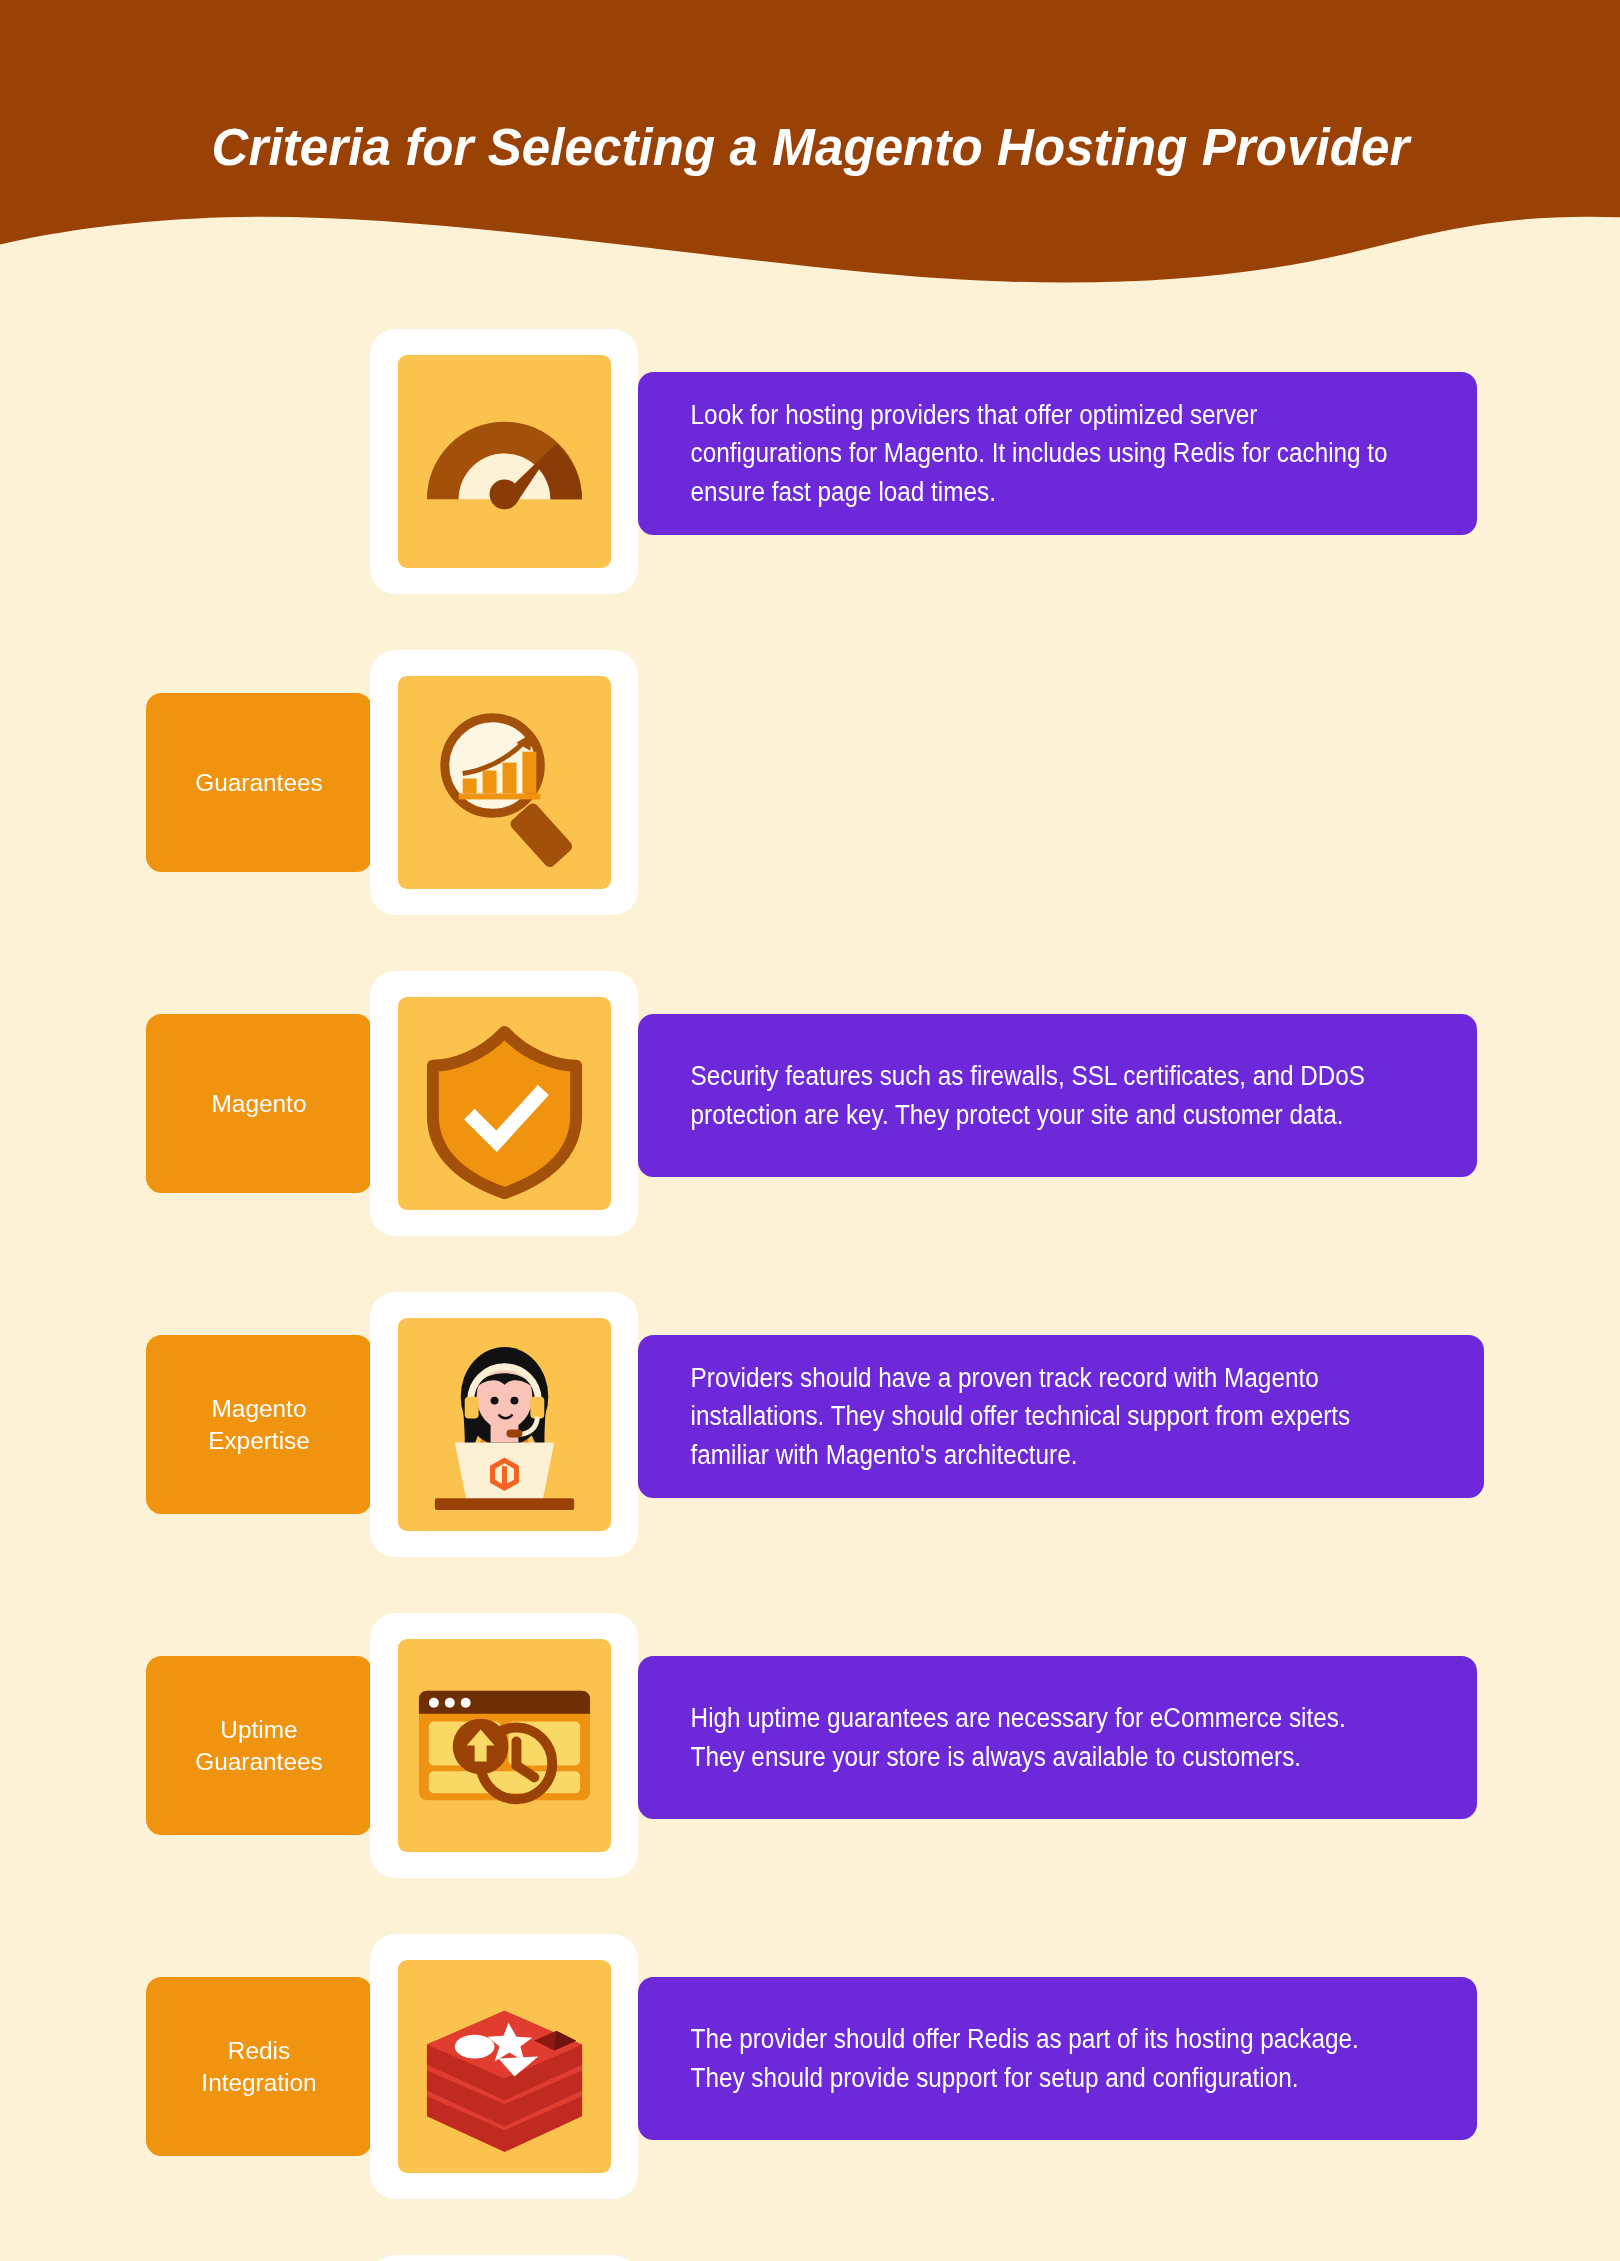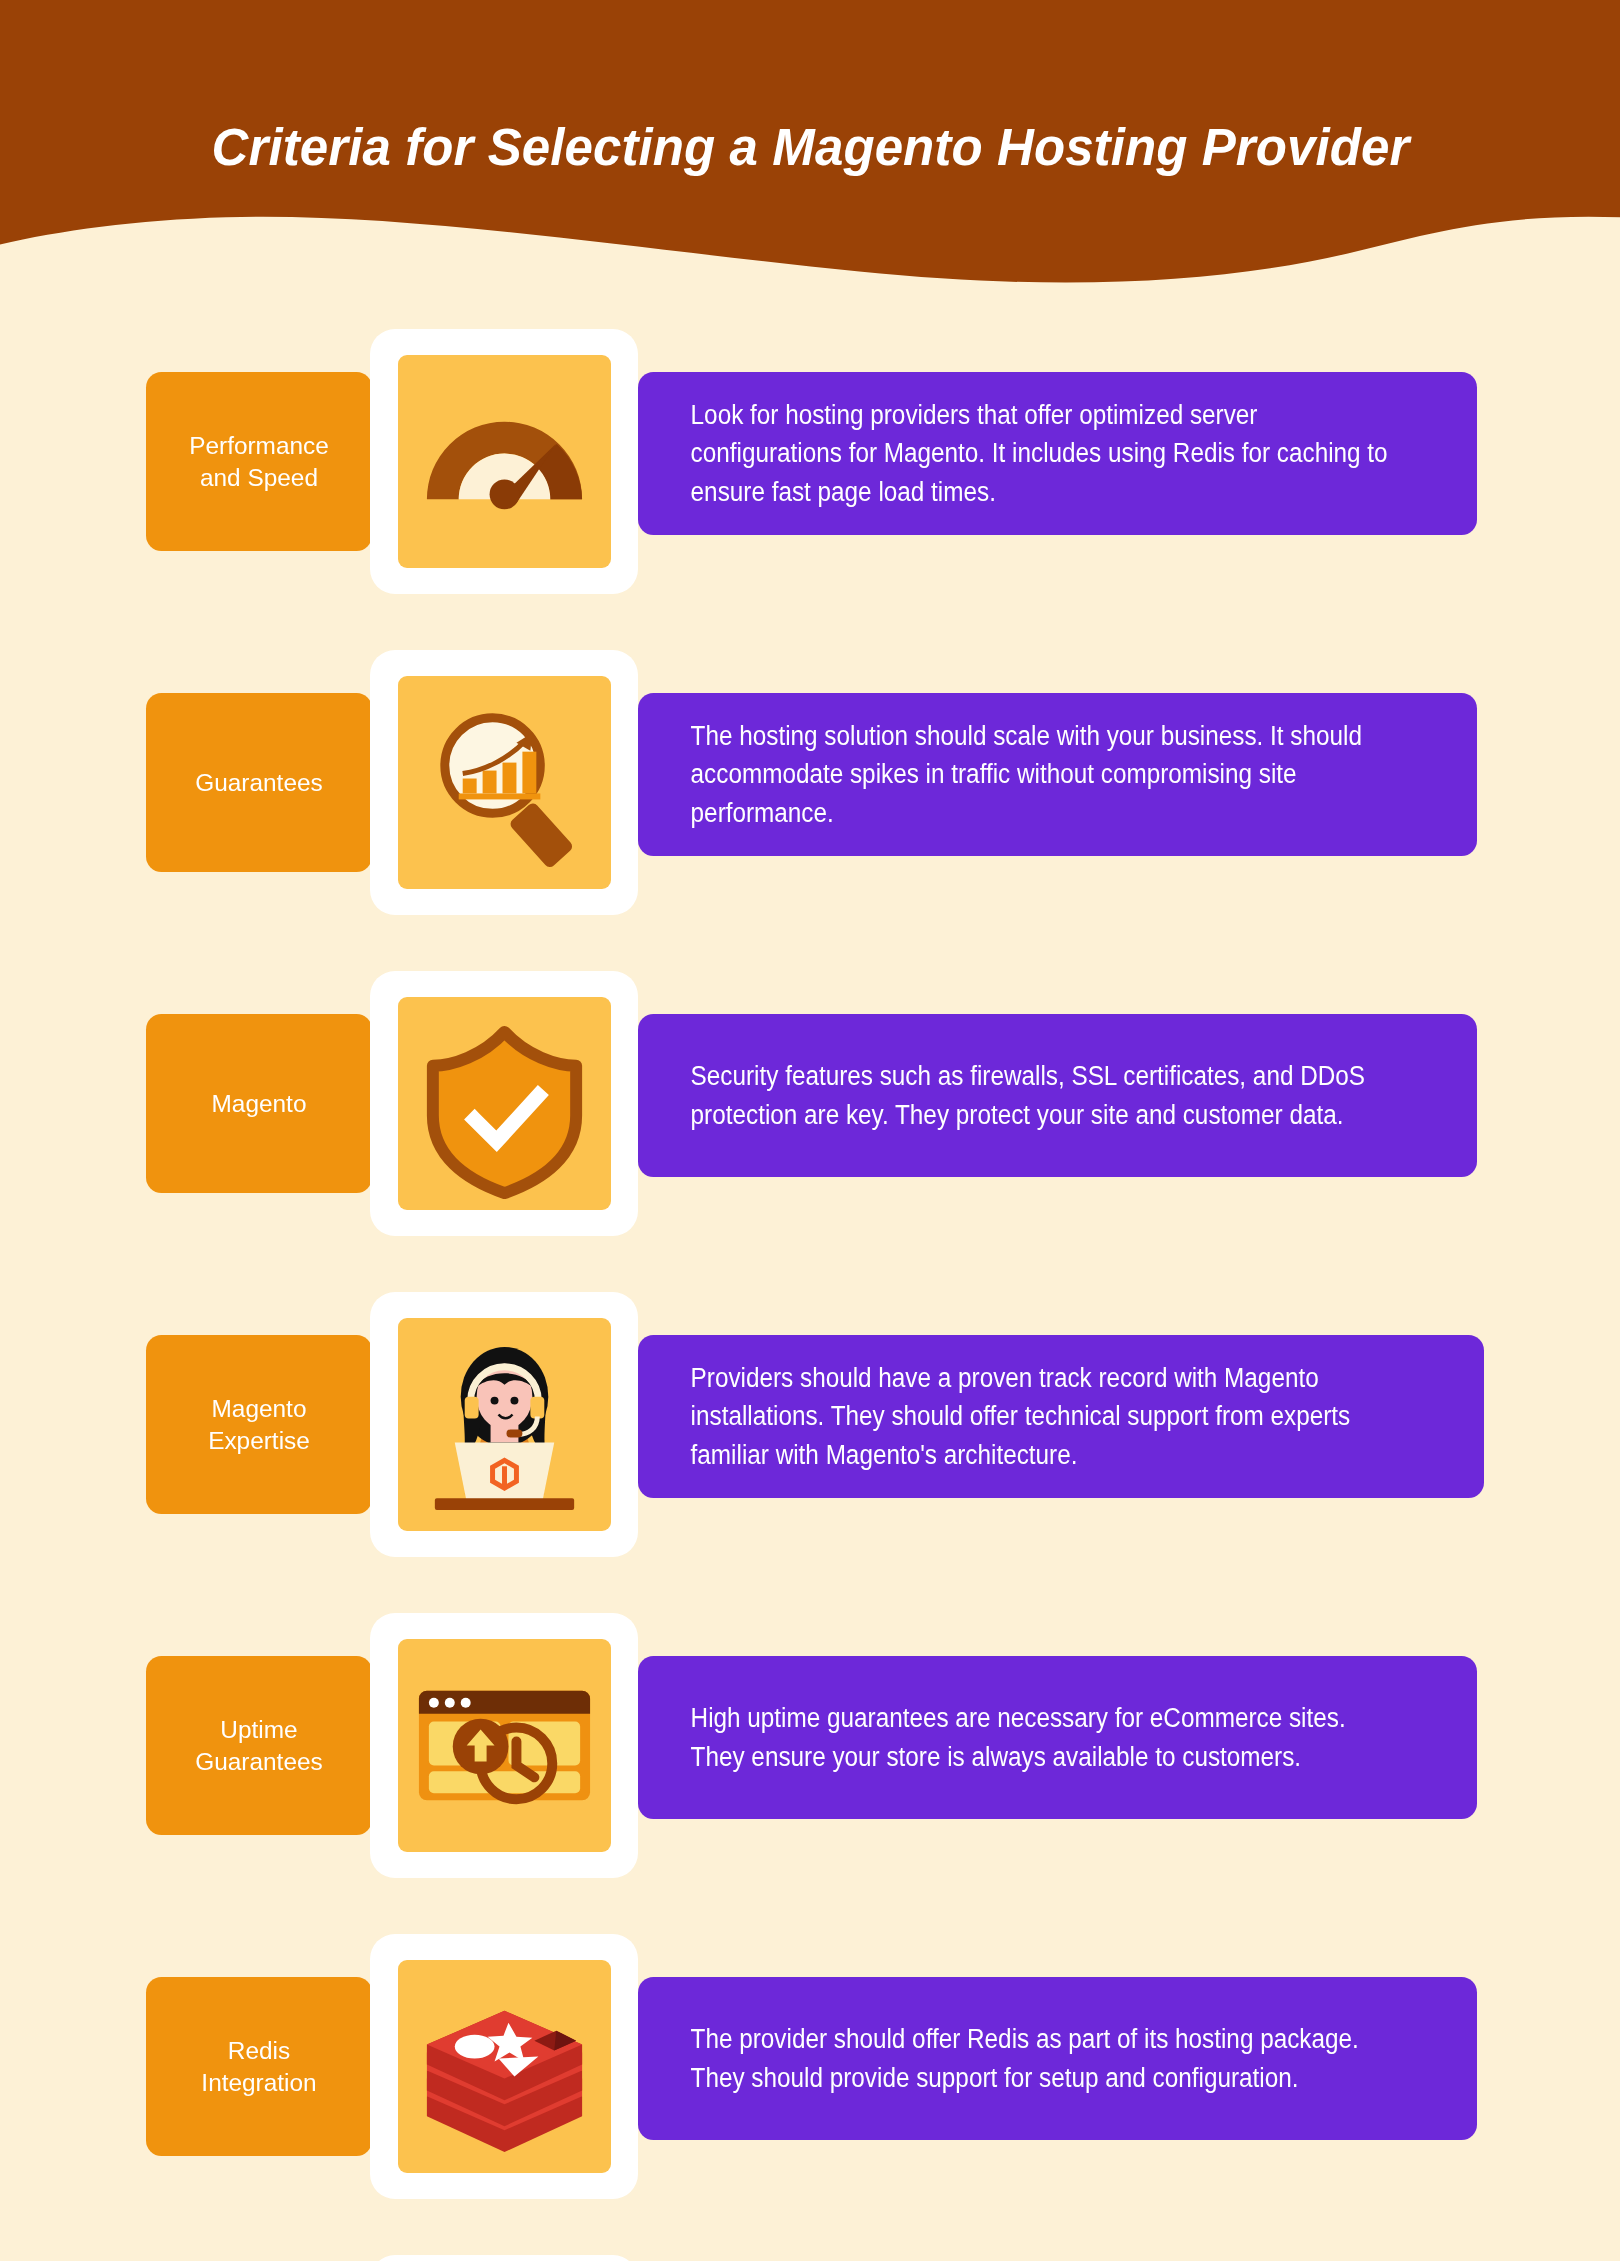--- a/index.html
+++ b/index.html
@@ -117,24 +117,20 @@
              C2700,625 2350,645 1900,600
              C1400,550 900,468 500,480
              C300,486 130,510 0,540 Z" fill="#9A4206"></path>
   </svg>
   <div class="header-title">Criteria for Selecting a Magento Hosting Provider</div>
 </div>
 
 <div class="rows">
 
   <div class="row">
-    <div class="label-box">
-      <span class="label-text">Performance
-and Speed</span>
-    </div>
     <div class="icon-frame">
       <div class="icon-tile">
         <svg viewBox="0 0 200 200">
           <path d="M22,138 A78,78 0 0 1 178,138 L146,138 A46,46 0 0 0 54,138 Z" fill="#A3500B"></path>
           <path d="M152.5,82.5 A78,78 0 0 1 178,138 L146,138 A46,46 0 0 0 130,104 Z" fill="#8A3B06"></path>
           <path d="M54,138 A46,46 0 0 1 146,138 Z" fill="#FDF1D6"></path>
           <path d="M100,132 L152,82 L112,142 Z" fill="#8A3B06"></path>
           <circle cx="100" cy="133" r="15" fill="#8A3B06"></circle>
         </svg>
       </div>
@@ -155,23 +151,20 @@
           <rect x="58" y="96" width="14" height="15" fill="#F0930E"></rect>
           <rect x="78" y="88" width="14" height="23" fill="#F0930E"></rect>
           <rect x="98" y="80" width="14" height="31" fill="#F0930E"></rect>
           <rect x="118" y="69" width="14" height="42" fill="#F0930E"></rect>
           <rect x="54" y="111" width="82" height="6" fill="#F0930E"></rect>
           <path d="M58,91 C80,88 104,76 122,57" stroke="#A3500B" stroke-width="5" fill="none"></path>
           <path d="M128,50 L126,68 L112,60 Z" fill="#A3500B"></path>
           <rect x="120" y="122" width="34" height="62" rx="6" fill="#A3500B" transform="rotate(-42 137 153)"></rect>
         </svg>
       </div>
-    </div>
-    <div class="desc-box">
-      <span class="desc-text">The hosting solution should scale with your business. It should accommodate spikes in traffic without compromising site performance.</span>
     </div>
   </div>
 
   <div class="row">
     <div class="label-box">
       <span class="label-text">Magento</span>
     </div>
     <div class="icon-frame">
       <div class="icon-tile">
         <svg viewBox="0 0 200 200">

